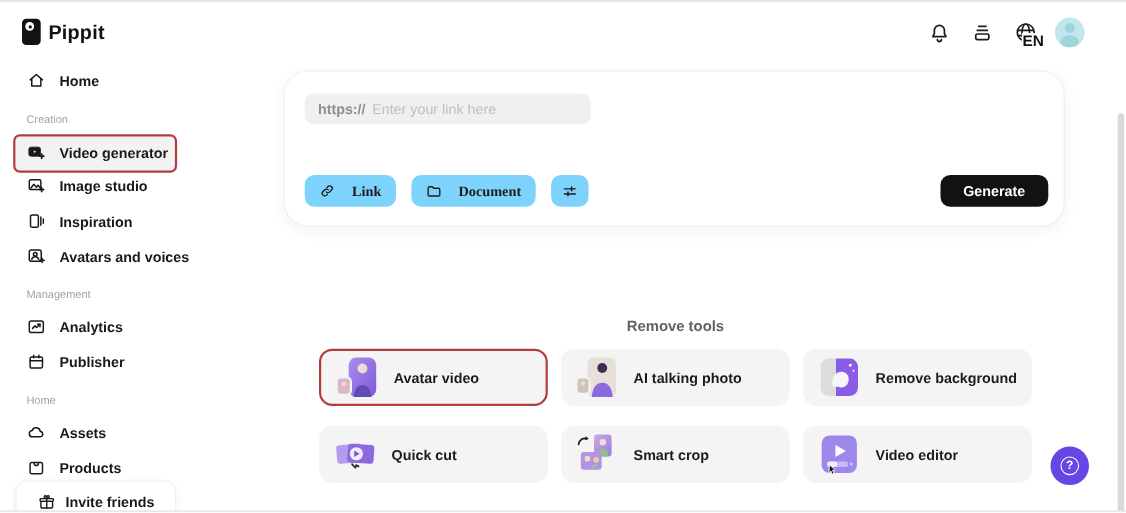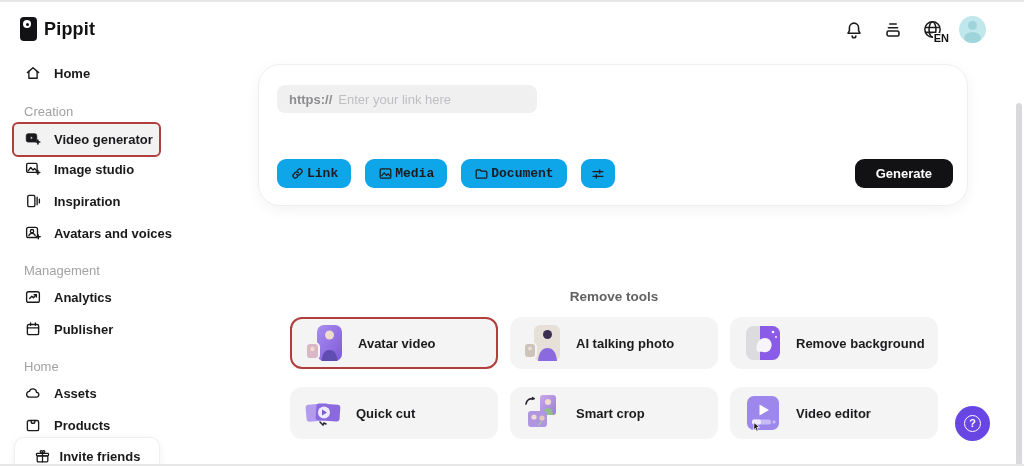--- a/index.html
+++ b/index.html
@@ -12,48 +12,48 @@
   .logo { position:absolute; left:20px; top:17px; display:flex; align-items:center; gap:7px; }
   .logo-mark { width:17px; height:24px; background:#121214; border-radius:4px; position:relative; }
   .logo-mark::after { content:""; position:absolute; left:3px; top:3px; width:8px; height:8px; border-radius:50%; background:#fff; }
   .logo-mark::before { content:""; position:absolute; left:6px; top:6px; width:3px; height:3px; border-radius:50%; background:#121214; z-index:1; }
   .logo-text { font-size:18px; font-weight:700; color:#121214; letter-spacing:.2px; }
 
   .header-actions { position:absolute; right:38px; top:16px; display:flex; align-items:center; gap:15px; }
   .hicon { width:24px; height:24px; display:flex; align-items:center; justify-content:center; cursor:pointer; }
   .hicon svg { stroke:#1c1c1e; }
   .lang { position:relative; }
-  .lang .en { position:absolute; right:-5px; bottom:-2px; font-size:11px; font-weight:700; color:#111; background:#fff; line-height:1; padding-left:1px; }
+  .lang .en { position:absolute; right:-5px; bottom:-2px; font-size:14px; font-weight:700; color:#111; background:#fff; line-height:1; padding-left:1px; }
   .avatar { width:27px; height:27px; border-radius:50%; background:#c0e7eb; position:relative; overflow:hidden; cursor:pointer; }
   .avatar::before { content:""; position:absolute; left:9px; top:5px; width:9px; height:9px; border-radius:50%; background:#9fd4db; }
   .avatar::after { content:""; position:absolute; left:5px; top:16px; width:17px; height:12px; border-radius:50%; background:#9fd4db; }
 
   
   .side-item { position:absolute; left:24px; height:28px; display:flex; align-items:center; gap:12px;
                font-size:13px; font-weight:700; color:#19191b; cursor:pointer; white-space:nowrap; }
   .side-item svg { stroke:#19191b; flex:0 0 auto; }
-  .side-label-sec { position:absolute; left:24px; font-size:13px; font-weight:500; color:#a2a2a5; }
+  .side-label-sec { position:absolute; left:24px; font-size:10px; font-weight:500; color:#a2a2a5; }
   .active-annotation { position:absolute; left:12px; top:122px; width:149px; height:35px;
                background:#f2f2f3; border:2px solid #b03e3c; border-radius:6px; }
   .invite-card { position:absolute; left:14px; top:437px; width:146px; height:38px; background:#fff;
                border:1px solid #f0f0f1; border-radius:10px; box-shadow:0 2px 8px rgba(0,0,0,.06);
                display:flex; align-items:center; justify-content:center; gap:9px;
                font-size:13px; font-weight:700; color:#19191b; cursor:pointer; }
 
   
   .composer { position:absolute; left:258px; top:64px; width:710px; height:142px; background:#fff;
               border:1px solid #efeff0; border-radius:22px; box-shadow:0 4px 14px rgba(0,0,0,.05); }
   .url-pill { position:absolute; left:18px; top:20px; width:260px; height:28px; background:#f0f0f1;
               border-radius:8px; display:flex; align-items:center; padding:4px 12px; gap:6px; }
   .url-prefix { font-size:13px; font-weight:700; color:#8e8e91; }
   .url-input { flex:1; border:none; background:transparent; outline:none; font-size:13px; color:#333; min-width:0; }
   .url-input::placeholder { color:#bfbfc2; }
   .composer-actions { position:absolute; left:18px; bottom:17px; display:flex; gap:14px; }
-  .pill-btn { display:flex; align-items:center; gap:2px; height:29px; padding:0 13px; background:#0ea5e9;
-              border:none; border-radius:9px; font-family:Liberation Mono, monospace; font-size:13px; font-weight:700; color:#1c1c1e; cursor:pointer; }
+  .pill-btn { display:flex; align-items:center; gap:15px; height:29px; padding:0 13px; background:#7dd3fc;
+              border:none; border-radius:9px; font-family:Liberation Serif, serif; font-size:13px; font-weight:700; color:#1c1c1e; cursor:pointer; }
   .pill-btn svg { stroke:#1c1c1e; }
   .pill-btn.icon-only { width:34px; padding:0; justify-content:center; }
   .generate-btn { position:absolute; right:14px; bottom:17px; height:29px; padding:0 21px; background:#121214;
               color:#fff; border:none; border-radius:9px; font-family:inherit; font-size:13px; font-weight:700; cursor:pointer; }
 
   
   .tools-title { position:absolute; left:290px; top:289px; width:648px; text-align:center;
               font-size:13.5px; font-weight:700; color:#626265; }
   .tools-grid { position:absolute; left:290px; top:317px; display:grid;
               grid-template-columns:repeat(3,208px); grid-auto-rows:52px; column-gap:12px; row-gap:18px; }
@@ -206,27 +206,20 @@
       <input class="url-input" type="text" placeholder="Enter your link here" style="">
     </div>
 
     <div class="composer-actions">
       <button class="pill-btn">
         <svg width="15" height="15" viewBox="0 0 24 24" fill="none" stroke-width="2" stroke-linecap="round" stroke-linejoin="round">
           <path d="M10.5 13.5a3.6 3.6 0 0 0 5.1 0l2.6-2.6a3.6 3.6 0 0 0-5.1-5.1l-1.4 1.4"></path>
           <path d="M13.5 10.5a3.6 3.6 0 0 0-5.1 0l-2.6 2.6a3.6 3.6 0 0 0 5.1 5.1l1.4-1.4"></path>
         </svg>
         <span>Link</span>
-      </button>
-      <button class="pill-btn">
-        <svg width="15" height="15" viewBox="0 0 24 24" fill="none" stroke-width="2" stroke-linecap="round" stroke-linejoin="round">
-          <rect x="3.5" y="4.5" width="17" height="15" rx="2"></rect>
-          <path d="M6 15.5 10 11l3.5 4 2.5-2.8 2.5 3.3"></path>
-        </svg>
-        <span>Media</span>
       </button>
       <button class="pill-btn">
         <svg width="15" height="15" viewBox="0 0 24 24" fill="none" stroke-width="2" stroke-linecap="round" stroke-linejoin="round">
           <path d="M3.5 8a2 2 0 0 1 2-2h4l2 2.2h7a2 2 0 0 1 2 2v7.3a2 2 0 0 1-2 2h-13a2 2 0 0 1-2-2z"></path>
         </svg>
         <span>Document</span>
       </button>
       <button class="pill-btn icon-only">
         <svg width="16" height="16" viewBox="0 0 24 24" fill="none" stroke-width="2" stroke-linecap="round">
           <path d="M4.5 8.5h15M4.5 15.5h15" stroke-width="1.8"></path>

